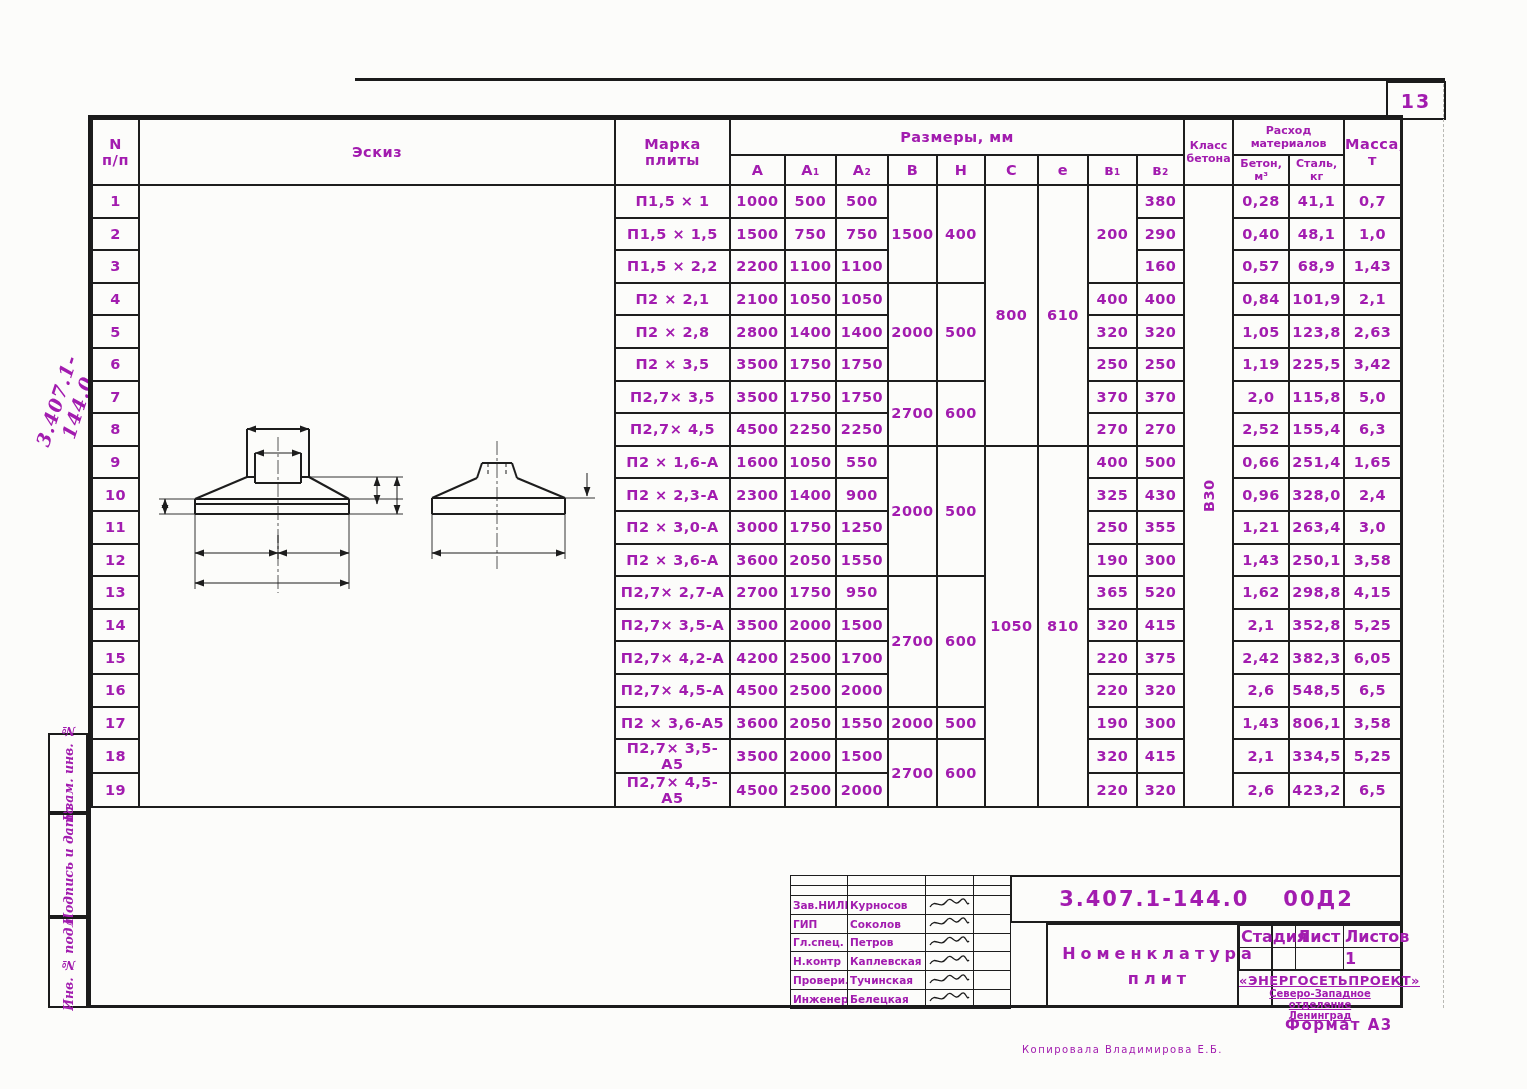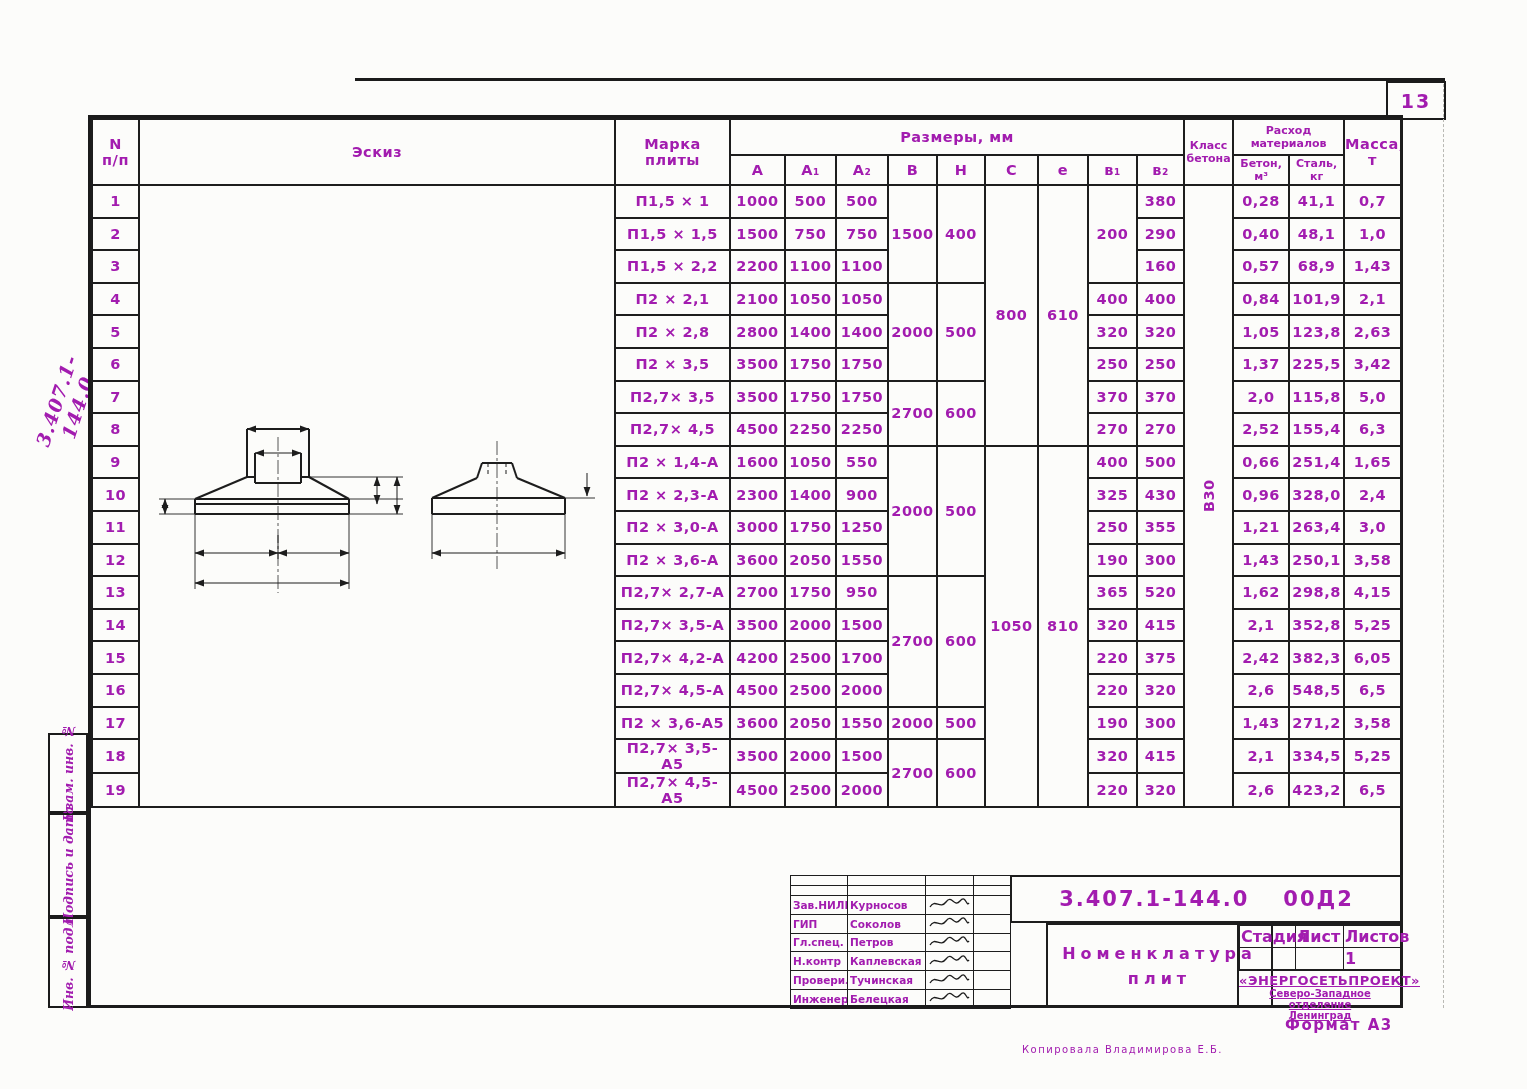--- a/index.html
+++ b/index.html
@@ -306,21 +306,21 @@
             <td>2,63</td>
           </tr>
           <tr>
             <td class="num">6</td>
             <td class="mark">П2 × 3,5</td>
             <td>3500</td>
             <td>1750</td>
             <td>1750</td>
             <td>250</td>
             <td>250</td>
-            <td>1,37</td>
+            <td>1,19</td>
             <td>225,5</td>
             <td>3,42</td>
           </tr>
           <tr>
             <td class="num">7</td>
             <td class="mark">П2,7× 3,5</td>
             <td>3500</td>
             <td>1750</td>
             <td>1750</td>
             <td rowspan="2">2700</td>
@@ -338,21 +338,21 @@
             <td>2250</td>
             <td>2250</td>
             <td>270</td>
             <td>270</td>
             <td>2,52</td>
             <td>155,4</td>
             <td>6,3</td>
           </tr>
           <tr>
             <td class="num">9</td>
-            <td class="mark">П2 × 1,4-А</td>
+            <td class="mark">П2 × 1,6-А</td>
             <td>1600</td>
             <td>1050</td>
             <td>550</td>
             <td rowspan="4">2000</td>
             <td rowspan="4">500</td>
             <td rowspan="11" class="ptop">1050</td>
             <td rowspan="11" class="ptop">810</td>
             <td>400</td>
             <td>500</td>
             <td>0,66</td>
@@ -449,21 +449,21 @@
             <td class="num">17</td>
             <td class="mark">П2 × 3,6-А5</td>
             <td>3600</td>
             <td>2050</td>
             <td>1550</td>
             <td>2000</td>
             <td>500</td>
             <td>190</td>
             <td>300</td>
             <td>1,43</td>
-            <td>271,2</td>
+            <td>806,1</td>
             <td>3,58</td>
           </tr>
           <tr>
             <td class="num">18</td>
             <td class="mark">П2,7× 3,5-А5</td>
             <td>3500</td>
             <td>2000</td>
             <td>1500</td>
             <td rowspan="2">2700</td>
             <td rowspan="2">600</td>

